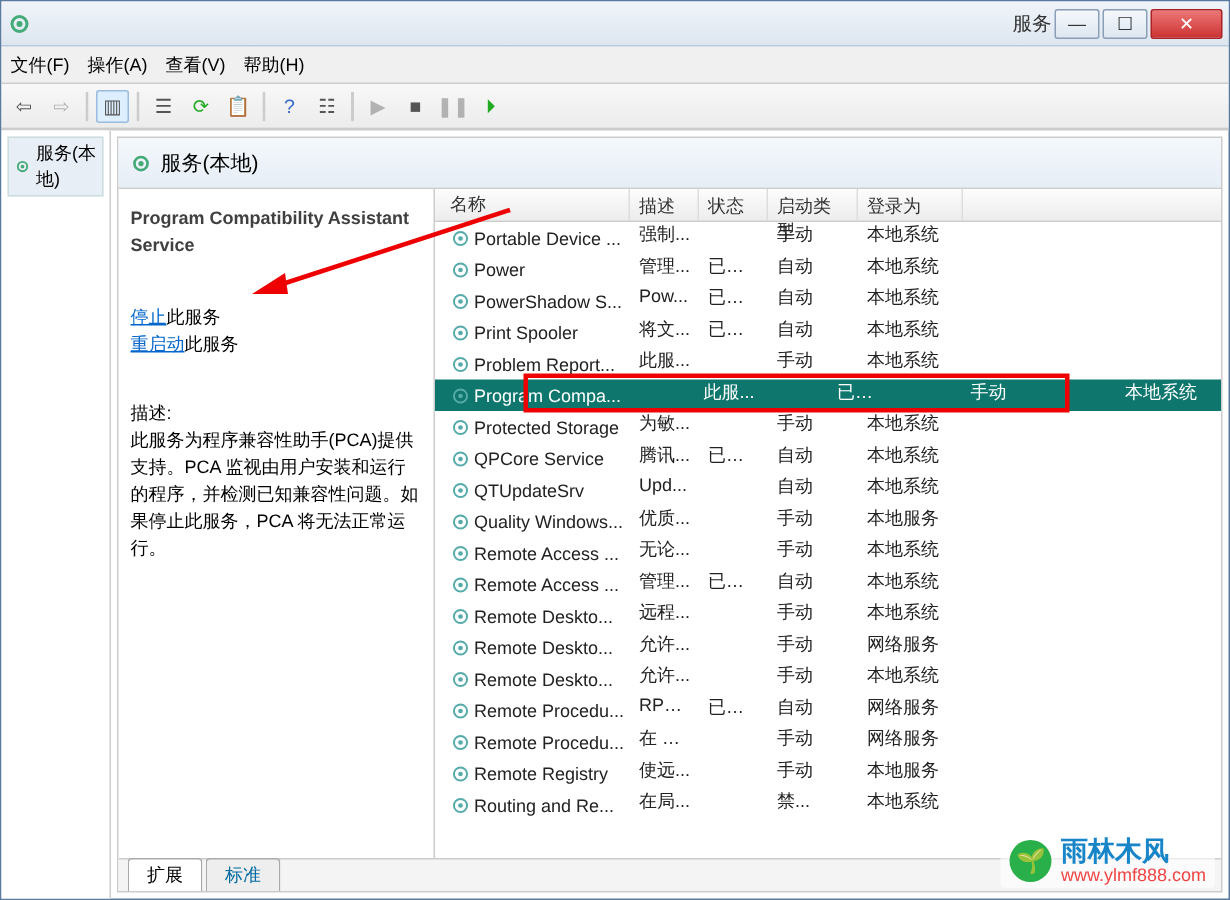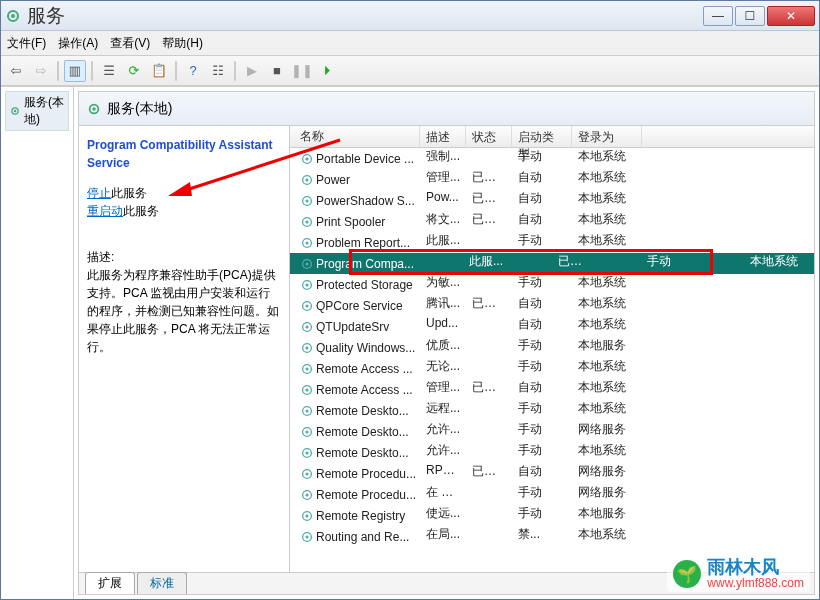--- a/index.html
+++ b/index.html
@@ -1,37 +1,37 @@
 <!DOCTYPE html>
 <html><head>
 <meta charset="utf-8">
 <style>
 * { box-sizing: border-box; margin: 0; padding: 0; }
 body { font-family: "Microsoft YaHei", Tahoma, sans-serif; font-size: 12px; background: #fff; width: 820px; height: 600px; overflow: hidden; position: relative; }
 .window { width: 820px; height: 600px; border: 1px solid #5a7aa0; display: flex; flex-direction: column; background: #fff; }
 .titlebar { height: 30px; background: linear-gradient(#f0f4f9, #dde6f0); display: flex; align-items: center; padding: 0 4px; border-bottom: 1px solid #b8c8dc; position: relative; }
 .titlebar .icon { width: 16px; height: 16px; margin-right: 6px; }
-.titlebar .title { flex: 1; color: #333; font-size: 19px; }
+.titlebar .title { flex: 1; color: #333; font-size: 13px; text-align: right; }
 .winbtns { display: flex; gap: 0; }
 .winbtn { width: 30px; height: 20px; border: 1px solid #8a9eb8; background: linear-gradient(#f4f8fc, #dde6f0); display: flex; align-items: center; justify-content: center; font-size: 12px; color: #333; border-radius: 2px; margin-left: 2px; }
 .winbtn.close { width: 48px; background: linear-gradient(#e77, #c33); color: #fff; border-color: #a22; }
 .menubar { height: 22px; background: #f0f0f0; display: flex; align-items: center; padding: 12px 6px; gap: 12px; border-bottom: 1px solid #ccc; font-size: 12px; }
 .menubar span { cursor: default; }
 .toolbar { height: 30px; background: linear-gradient(#f8f8f8, #ececec); border-bottom: 1px solid #ccc; display: flex; align-items: center; padding: 0 4px; gap: 3px; }
 .tbtn { width: 22px; height: 22px; border: 1px solid transparent; display: flex; align-items: center; justify-content: center; border-radius: 2px; font-size: 13px; color: #555; }
 .tbtn.sep { width: 1px; background: #ccc; height: 20px; margin: 0 2px; }
 .content { flex: 1; display: flex; border-top: 1px solid #ccc; min-height: 0; }
 .leftpanel { width: 126px; border-right: 1px solid #ccc; padding: 4px; background: #fff; display: flex; flex-direction: column; }
 .leftpanel .treeitem { display: flex; align-items: center; gap: 4px; padding: 2px 4px; background: #e8eef6; border: 1px solid #cdd; }
 .leftpanel .spacer { flex: 1; }
 .rightpanel { flex: 1; display: flex; flex-direction: column; border: 1px solid #ccc; margin: 4px; min-height: 0; }
 .rheader { height: 34px; background: linear-gradient(#f4f8fc, #e6edf5); border-bottom: 1px solid #ccc; display: flex; align-items: center; padding: 0 8px; gap: 6px; font-size: 14px; }
 .rbody { flex: 1; display: flex; min-height: 0; }
 .detailpane { width: 210px; padding: 10px 8px; font-size: 12px; line-height: 1.5; overflow: hidden; }
-.detailpane .svcname { font-weight: bold; color: #1d4ed8; margin-bottom: 12px; }
+.detailpane .svcname { font-weight: bold; color: #404040; margin-bottom: 30px; }
 .detailpane a { color: #0066cc; text-decoration: underline; }
 .detailpane .desc-label { margin-top: 28px; }
 .listpane { flex: 1; border-left: 1px solid #ccc; overflow: hidden; display: flex; flex-direction: column; min-height: 0; }
 .listheader { display: flex; background: linear-gradient(#fdfdfd, #ececec); border-bottom: 1px solid #ccc; height: 22px; font-size: 12px; color: #333; }
 .listheader .col { padding: 3px 6px; border-right: 1px solid #ddd; }
 .listbody { flex: 1; overflow-y: auto; overflow-x: hidden; }
 .row { display: flex; height: 21px; font-size: 12px; color: #222; }
 .row .cell { padding: 0 6px; white-space: nowrap; overflow: hidden; text-overflow: ellipsis; }
 .row .svcicon { width: 14px; height: 14px; margin-left: 4px; margin-right: 2px; flex-shrink: 0; }
 .row.selected { background: #0f766e; color: #fff; gap: 43px; }

